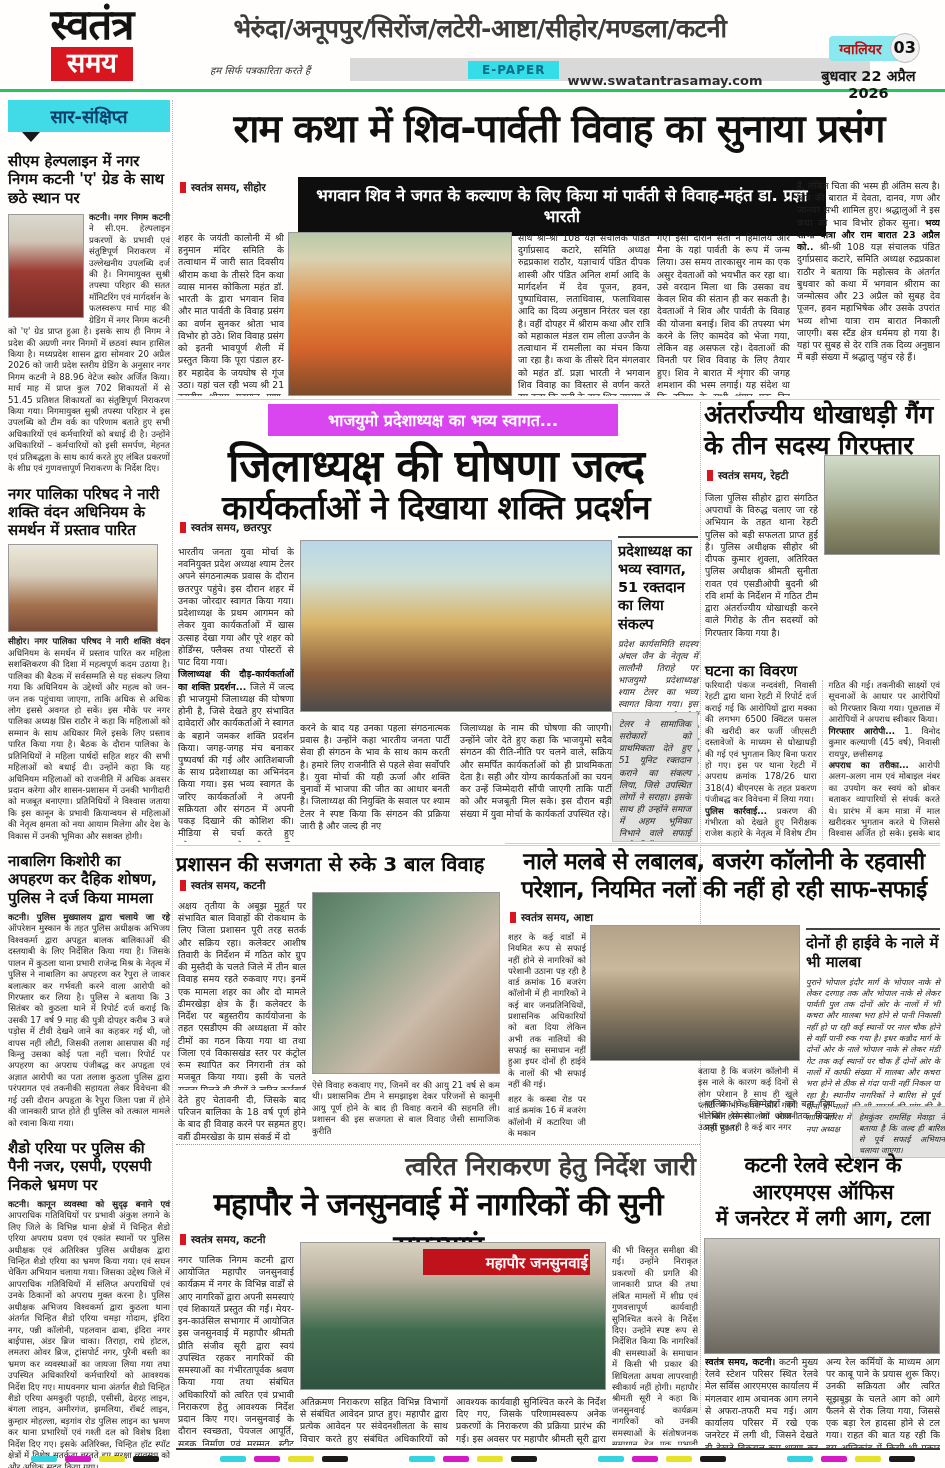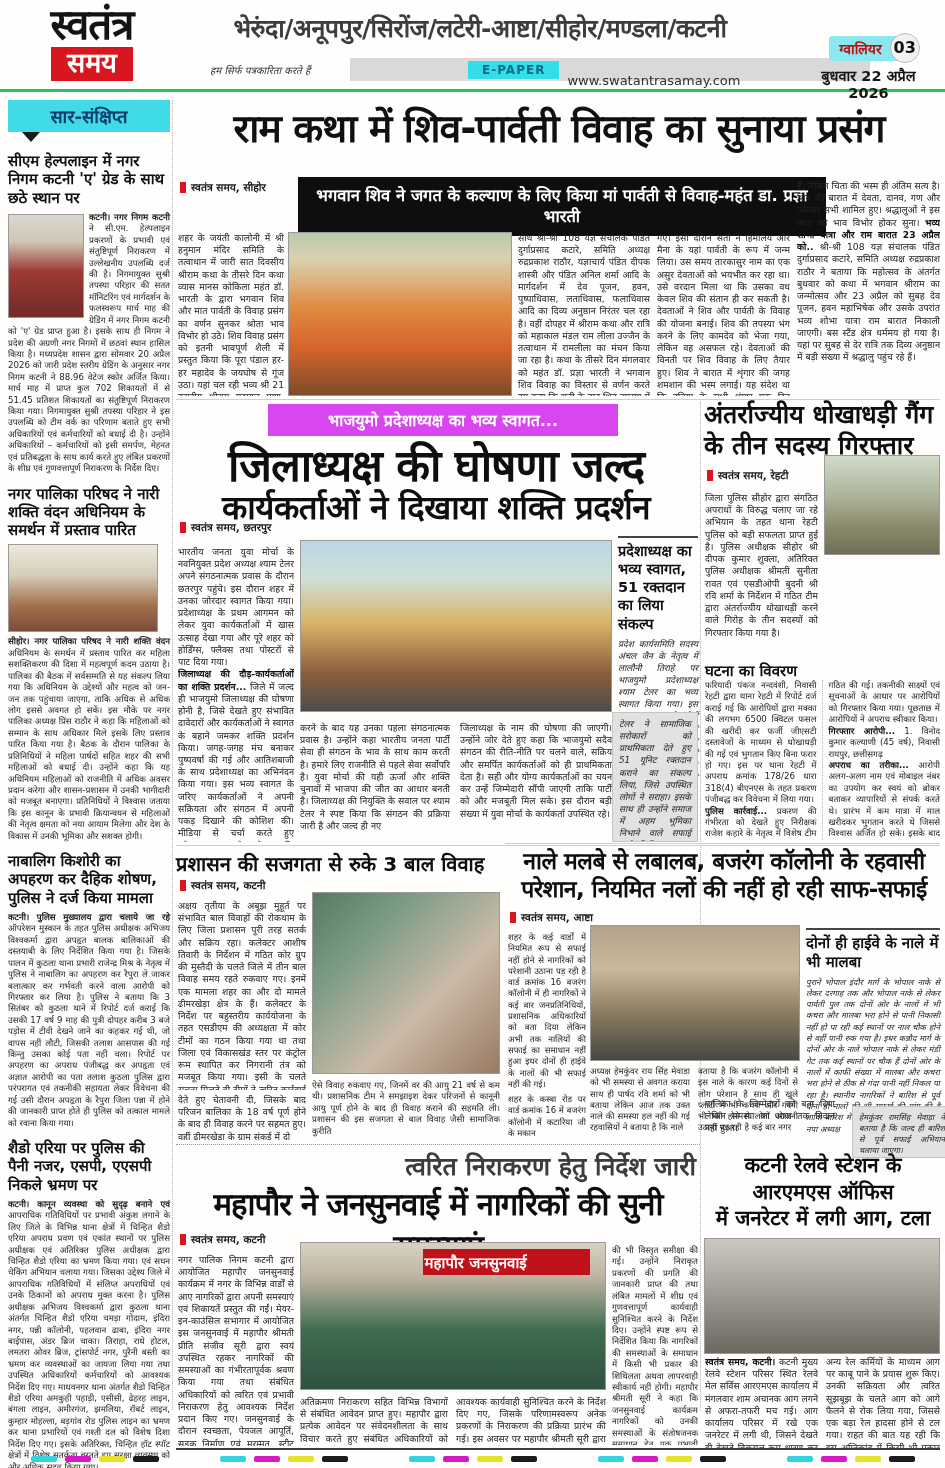--- a/index.html
+++ b/index.html
@@ -8,21 +8,21 @@
 
   
   .masthead { position:absolute; left:0; top:0; width:945px; height:92px; border-bottom:3px solid #22c55e; }
   .logo { position:absolute; left:12px; top:4px; width:160px; text-align:center; }
   .logo-top { font-size:42px; font-weight:900; color:#131313; line-height:1.0; letter-spacing:-1px; }
   .logo-bottom { display:inline-block; margin-top:1px; background:#d7161f; color:#fff; font-size:27px; font-weight:900; padding:0 16px 3px; line-height:1.15; }
   .cities { position:absolute; left:185px; top:10px; width:590px; text-align:center; font-size:25px; font-weight:900; color:#3d3d3d; letter-spacing:-0.5px; }
   .tagline { position:absolute; left:210px; top:63px; width:135px; font-size:10px; font-style:italic; color:#333; }
   .web-bar { position:absolute; left:350px; top:58px; width:520px; height:23px; background:#d9d9d9; display:flex; align-items:center; }
   .epaper-badge { background:#35dde9; color:#0c6e86; font-weight:900; font-size:12px; padding:2px 14px; margin-left:118px; letter-spacing:1px; }
-  .website { font-size:13px; font-weight:400; color:#2e2e2e; margin-left:8px;margin-top:22px; }
+  .website { font-size:13px; font-weight:700; color:#2e2e2e; margin-left:8px;margin-top:22px; }
   .edition-wrap { position:absolute; right:14px; top:36px; width:125px; text-align:center; }
   .edition-badge { position:relative; background:#8ae8ef; border-radius:4px; padding:3px 26px 3px 10px; display:inline-block; }
   .edition-name { color:#c00d0d; font-weight:900; font-size:14px; }
   .page-circle { position:absolute; right:-12px; top:-3px; width:30px; height:30px; background:#f2f2f2; border:1px solid #bbb; border-radius:50%; font-size:16px; font-weight:900; color:#111; line-height:28px; text-align:center; }
   .edition-date { margin-top:4px; font-size:14.5px; font-weight:900; color:#161616; }
 
   
   .sidebar { position:absolute; left:8px; top:100px; width:162px; }
   .sidebar-title { background:#41dbe7; color:#0d3c6e; font-size:18px; font-weight:900; text-align:center; padding:4px 0; }
   .sidebar-title-arrow { width:0; height:0; border-left:9px solid transparent; border-right:9px solid transparent; border-top:10px solid #1a1a1a; margin-left:14px; }
@@ -66,21 +66,21 @@
   
   .child-hl { position:absolute; left:176px; top:850px; width:330px; font-size:20px; font-weight:900; color:#0e0e0e; }
   .child-photo { position:absolute; left:312px; top:892px; width:188px; height:182px; background:linear-gradient(135deg,#567a61 0%,#7d9c84 28%,#cbbba9 62%,#9a7a62 100%); }
   .drain-hl { position:absolute; left:508px; top:848px; width:432px; text-align:center; font-size:23px; font-weight:900; line-height:1.2; color:#0e0e0e; letter-spacing:-0.5px; }
   .drain-photo { position:absolute; left:590px; top:925px; width:210px; height:136px; background:linear-gradient(180deg,#b2a289 0%,#cab99b 32%,#8c7c63 64%,#474742 100%); }
 
   
   .mayor-kicker { position:absolute; left:176px; top:1148px; width:520px; text-align:right; font-size:25px; font-weight:700; color:#3c3c3c; }
   .mayor-hl { position:absolute; left:176px; top:1182px; width:524px; text-align:center; font-size:31px; font-weight:900; color:#0d0d0d; letter-spacing:-1px; }
   .mayor-photo { position:absolute; left:300px; top:1242px; width:306px; height:148px; background:linear-gradient(180deg,#d9d2c1 0%,#bcb2a0 24%,#3f6b4d 60%,#2e5340 100%); }
-  .mayor-banner { position:absolute; left:40%; top:6px; width:55%; background:#c0121b; color:#fff; font-weight:900; font-size:15px; text-align:left; padding:3px 2px; }
+  .mayor-banner { position:absolute; left:40%; top:6px; width:55%; background:#c0121b; color:#fff; font-weight:900; font-size:15px; text-align:right; padding:3px 2px; }
   .fire-hl { position:absolute; left:704px; top:1152px; width:238px; font-size:20.5px; font-weight:900; line-height:1.3; color:#0d0d0d; text-align:center; }
   .fire-photo { position:absolute; left:704px; top:1238px; width:236px; height:116px; background:linear-gradient(180deg,#ccc8c0 0%,#aaa69e 38%,#6b675f 100%); }
 
   
   .regbar { display:flex; gap:8px; }
   .regbar span { width:26px; height:6px; border-radius:2px; display:inline-block; }
   .reg-c { background:#35d3e0; } .reg-m { background:#d519c4; } .reg-y { background:#e8e12a; } .reg-k { background:#1b1b1b; }
   .bottom-rule { position:absolute; left:176px; top:1448px; width:764px; border-top:2px solid #3a3a3a; }
   .bottom-bars { position:absolute; left:0; top:1456px; width:945px; display:flex; justify-content:space-around; }
   .twocol { column-count:2; column-gap:12px; column-rule:1px dotted #b5b5b5; }
@@ -211,21 +211,20 @@
     <span>नाले मलबे से लबालब, बजरंग कॉलोनी के रहवासी</span><br>
     <span>परेशान, नियमित नलों की नहीं हो रही साफ-सफाई</span>
   </h2>
   <div class="byline" style="position:absolute; left:510px; top:910px;">
     <span class="sq"></span>
     <span>स्वतंत्र समय, आष्टा</span>
   </div>
   <div class="drain-photo photo"></div>
   <div class="btxt" style="position:absolute; left:508px; top:932px; width:78px; height:160px; overflow:hidden; font-size:8.5px;">शहर के कई वार्डों में नियमित रूप से सफाई नहीं होने से नागरिकों को परेशानी उठाना पड़ रही है वार्ड क्रमांक 16 बजरंग कॉलोनी में ही नागरिकों ने कई बार जनप्रतिनिधियों, प्रशासनिक अधिकारियों को बता दिया लेकिन अभी तक नालियों की सफाई का समाधान नहीं हुआ इधर दोनों ही हाईवे के नालों की भी सफाई नहीं की गई।</div>
   <div class="btxt" style="position:absolute; left:508px; top:1094px; width:78px; height:46px; overflow:hidden; font-size:8.5px;">शहर के कस्बा रोड पर वार्ड क्रमांक 16 में बजरंग कॉलोनी में कटारिया जी के मकान</div>
-  <div class="btxt" style="position:absolute; left:590px; top:1066px; width:100px; height:74px; overflow:hidden; font-size:8.5px;">अध्यक्ष हेमकुंवर राय सिंह मेवाडा को भी समस्या से अवगत कराया साथ ही पार्षद रवि शर्मा को भी बताया लेकिन आज तक उक्त नाले की समस्या हल नहीं की गई रहवासियों ने बताया है कि नाले</div>
   <div class="btxt" style="position:absolute; left:698px; top:1066px; width:100px; height:74px; overflow:hidden; font-size:8.5px;">बताया है कि बजरंग कॉलोनी में इस नाले के कारण कई दिनों से लोग परेशान है साथ ही खुले प्लाटों में भी कचरा और गंदगी भी भरी होने से लोगों परेशानी उठाना पड़ रही है कई बार नगर</div>
   <div class="btxt" style="position:absolute; left:590px; top:1094px; width:0; height:0; overflow:hidden;">के सामने नाले में गंदगी भरी होने से यहां के 10 से 15 घर वाले परेशानी उठा रहे हैं इन्होंने नपा</div>
   <div class="btxt" style="position:absolute; left:870px; top:1094px; width:0; height:0; overflow:hidden;">की पूरी तरह से सफाई अभी तक नहीं हुई। वार्ड के नागरिक कुलदीप विश्वकर्मा, रामकिशन मालवीय ने</div>
   <div style="position:absolute; left:806px; top:928px; width:134px;">
     <div class="sidebox-head" style="font-size:15px;">दोनों ही हाईवे के नाले में भी मालबा</div>
     <div class="sidebox-it" style="font-size:8.2px;">पुराने भोपाल इंदौर मार्ग के भोपाल नाके से लेकर दरगाह तक और भोपाल नाके से लेकर पार्वती पुल तक दोनों ओर के नालों में भी कचरा और मालबा भरा होने से पानी निकासी नहीं हो पा रही कई स्थानों पर नाल चौक होने से वहीं पानी रुक गया है। इधर कन्नौद मार्ग के दोनों ओर के नाले भोपाल नाके से लेकर मंडी गेट तक कई स्थानों पर चौक हैं दोनों ओर के नालों में काफी संख्या में मालबा और कचरा भरा होने से ठीक से गंदा पानी नहीं निकल पा रहा है। स्थानीय नागरिकों ने बारिश से पूर्व दोनों ही नालों की भी सफाई की मांग की है ताकि बारिश में परेशानी ना उठाना पड़े। इधर नपा अध्यक्ष</div>
   </div>
   <div class="sep-h" style="left:505px; top:843px; width:435px;"></div>
 
   <div class="btxt" style="position:absolute; left:705px; top:1098px; width:130px; height:50px; overflow:hidden;">पालिका के जिम्मेदारों को बता दिया लेकिन समस्या का आज तक निदान नहीं हुआ।</div>

